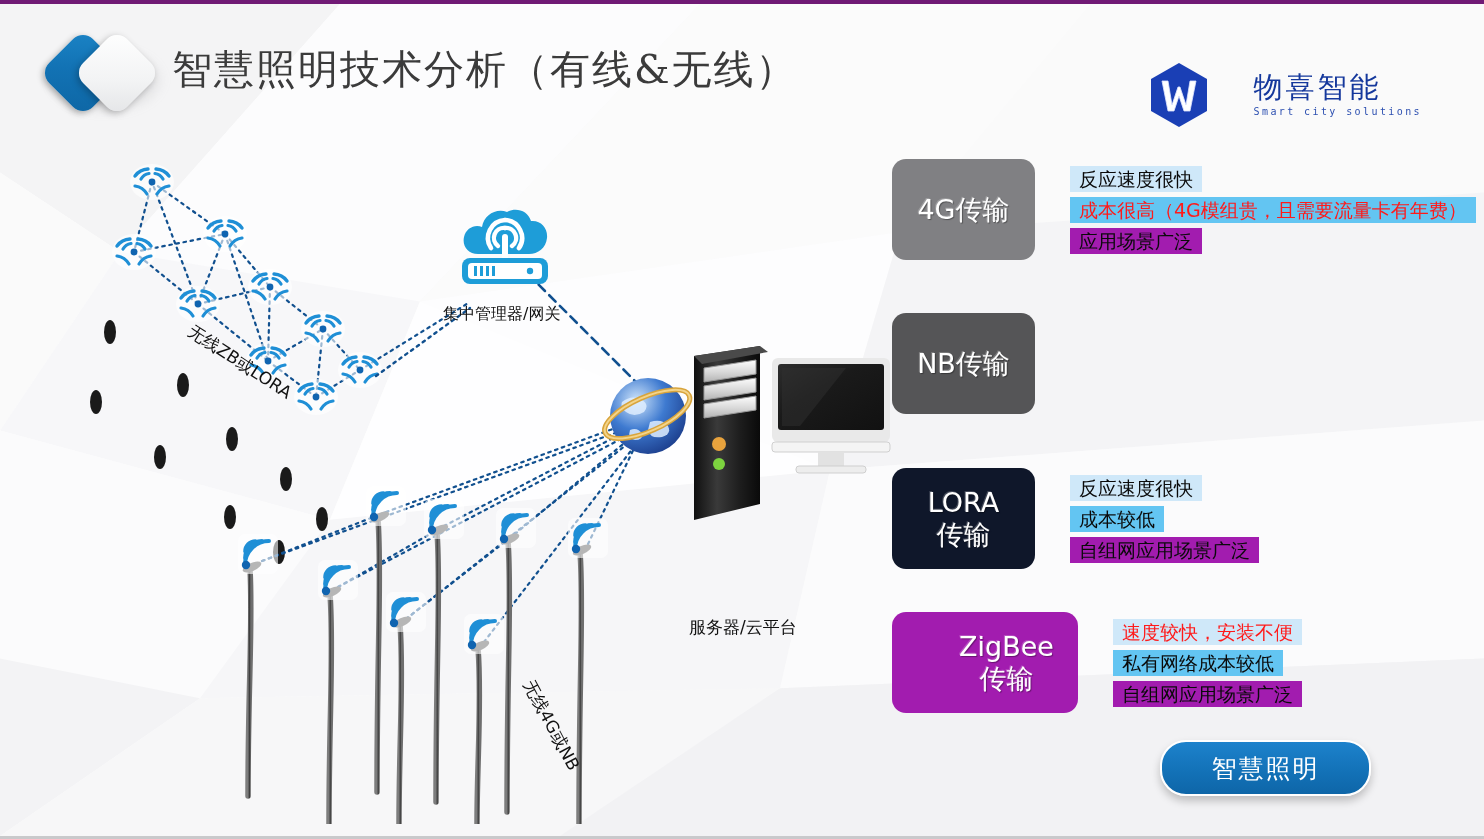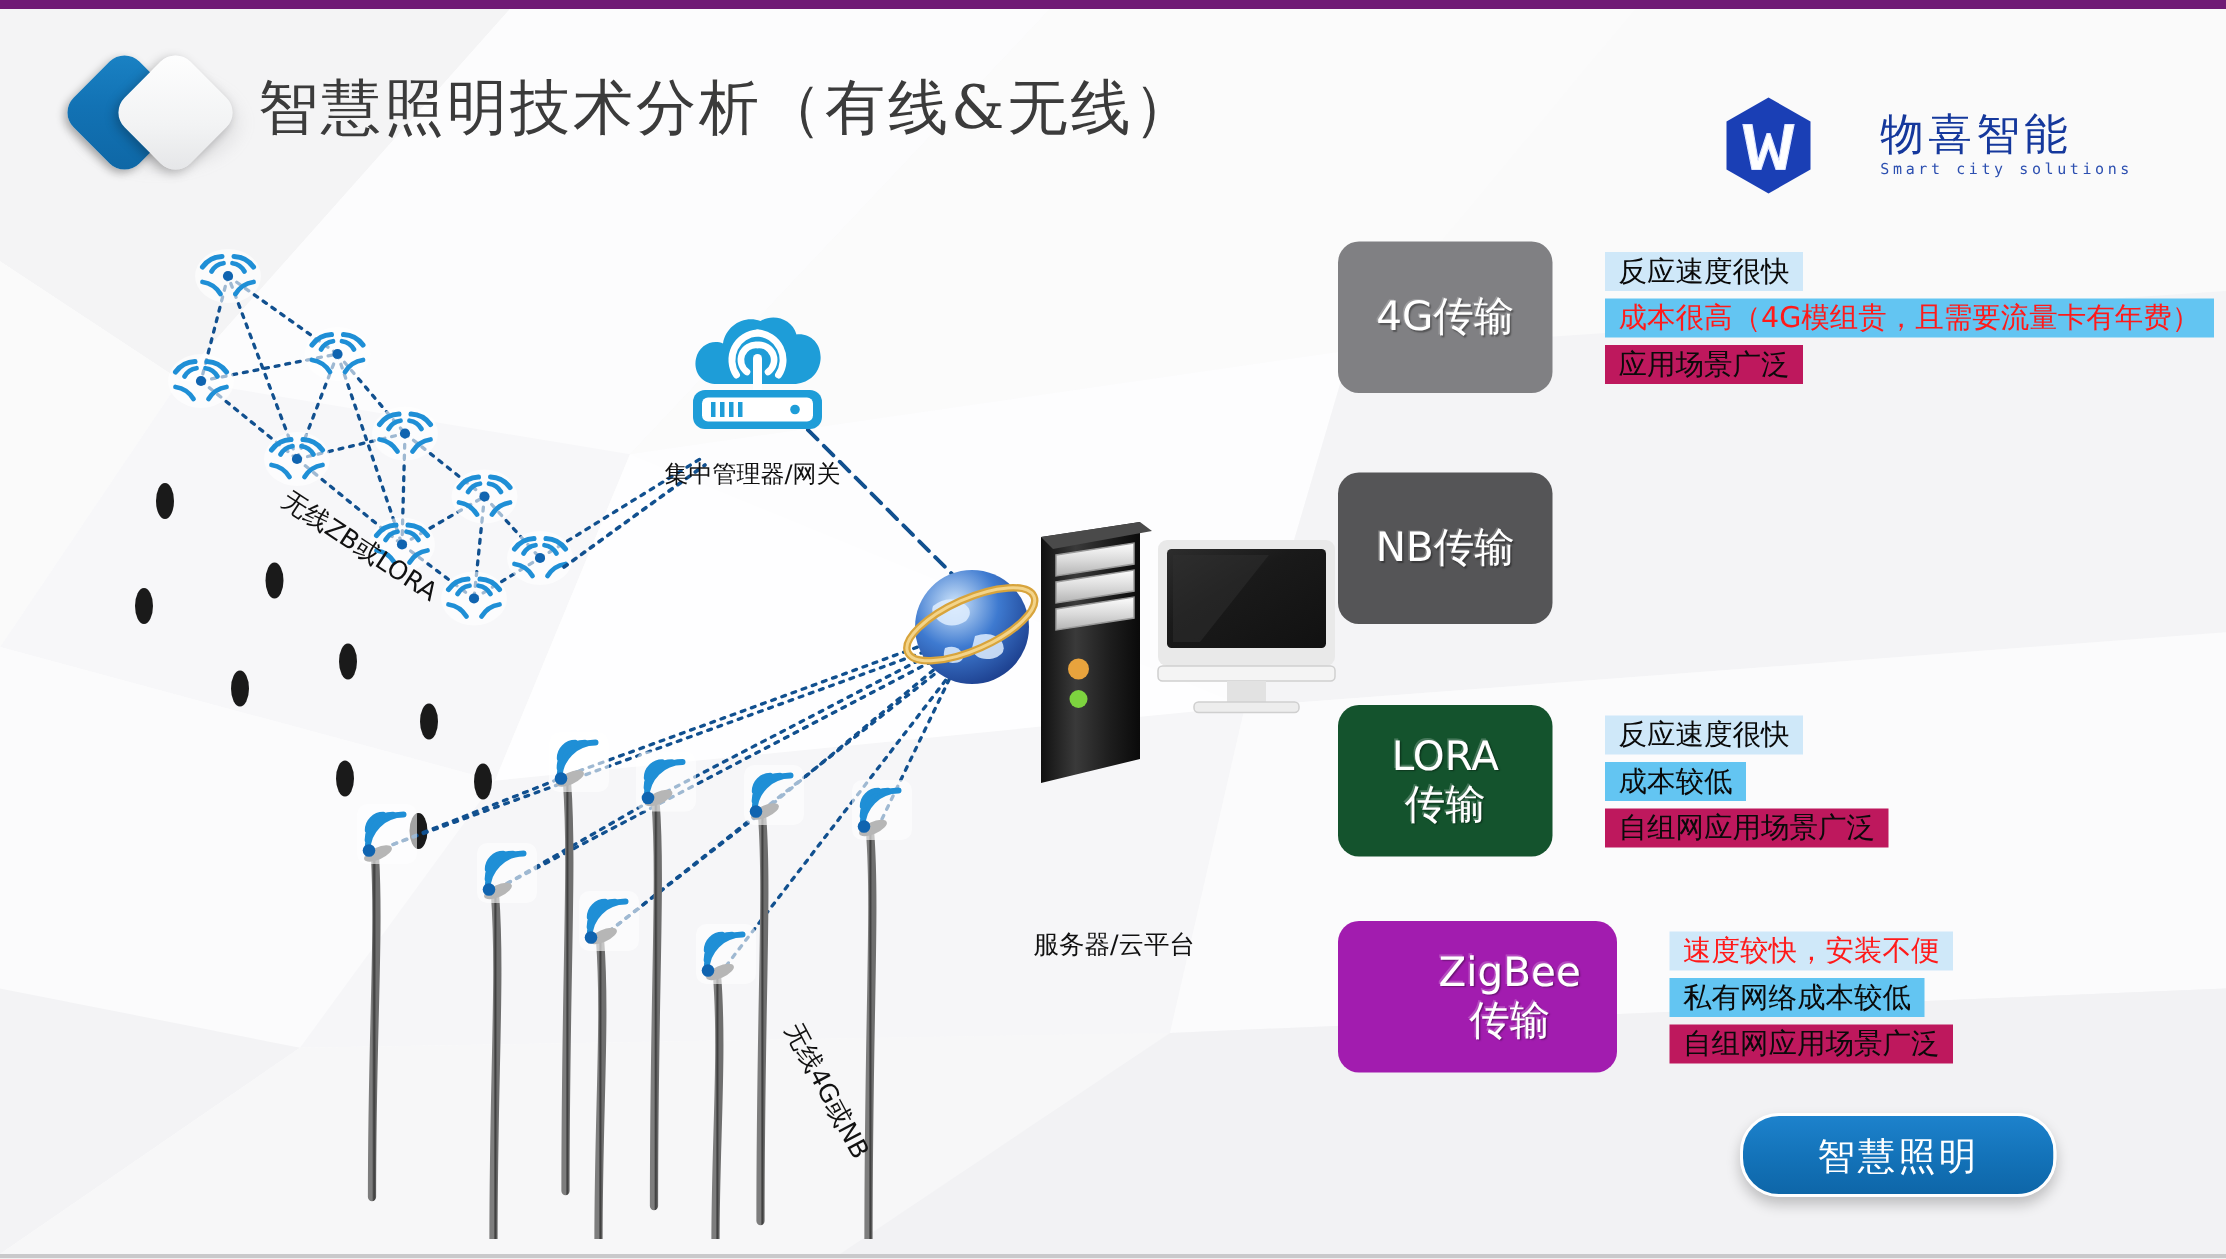--- a/index.html
+++ b/index.html
@@ -4,21 +4,21 @@
 <style>
   html,body{margin:0;padding:0;}
   body{
     width:1484px;height:839px;overflow:hidden;
     font-family:"Liberation Sans","DejaVu Sans",sans-serif;
     background:#ffffff;
   }
   #slide{
     position:relative;width:1484px;height:839px;overflow:hidden;
     background:#fbfbfc;
-    border-top:6px solid #701a75;
+    border-top:4px solid #701a75;
     border-bottom:3px solid #c9c9cb;
     box-sizing:border-box;
   }
   
   .facets{position:absolute;inset:0;pointer-events:none;}
   .facets svg{width:100%;height:100%;display:block;}
 
   
   .logo-mark{position:absolute;left:48px;top:28px;width:120px;height:84px;}
   .logo-mark .shadow{
@@ -63,21 +63,21 @@
   }
   .bullets{margin-left:35px;display:flex;flex-direction:column;gap:5px;}
   .bullet{
     height:26px;line-height:26px;padding:0 9px;
     font-size:19px;color:#0a0a0a;white-space:nowrap;
     font-family:"DejaVu Sans","Liberation Sans",sans-serif;
     display:inline-block;align-self:flex-start;
   }
   .bullet.t1{background:#cfe8f9;text-align:center;}
   .bullet.t2{background:#63c5f2;}
-  .bullet.t3{background:#be185d;}
+  .bullet.t3{background:#a21caf;}
   .bullet.red{color:#ff1a1a;}
 
   
   .pill{
     position:absolute;left:1160px;top:736px;width:207px;height:52px;border-radius:26px;
     background:linear-gradient(180deg,#1d82cc 0%,#1372b8 55%,#0e66a8 100%);
     border:2px solid #ffffff;
     box-shadow:0 5px 9px rgba(0,0,0,.22);
     display:flex;align-items:center;justify-content:center;
     color:#ffffff;font-size:25px;letter-spacing:2px;
@@ -403,21 +403,21 @@
       <div class="bullet t2 red">成本很高（4G模组贵，且需要流量卡有年费）</div>
       <div class="bullet t3">应用场景广泛</div>
     </div>
   </div>
 
   <div class="tech-row" style="left:892px;top:309px;">
     <div class="tech-chip" style="background:#555557;">NB传输</div>
   </div>
 
   <div class="tech-row" style="left:892px;top:464px;">
-    <div class="tech-chip" style="background:#14532d;">
+    <div class="tech-chip" style="background:#0f172a;">
       <span>
         <span>LORA</span><br>
         <span>传输</span>
       </span>
     </div>
     <div class="bullets">
       <div class="bullet t1">反应速度很快</div>
       <div class="bullet t2">成本较低</div>
       <div class="bullet t3">自组网应用场景广泛</div>
     </div>

